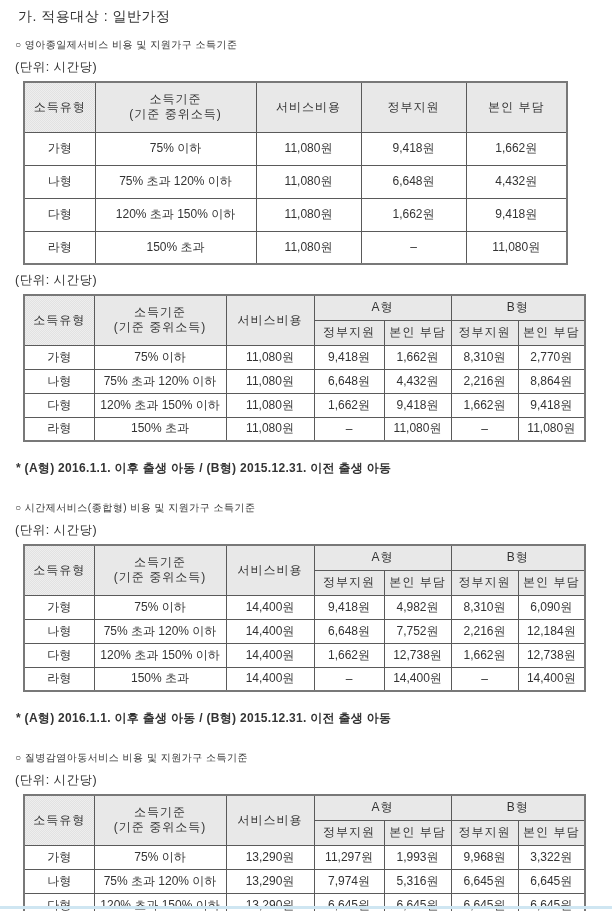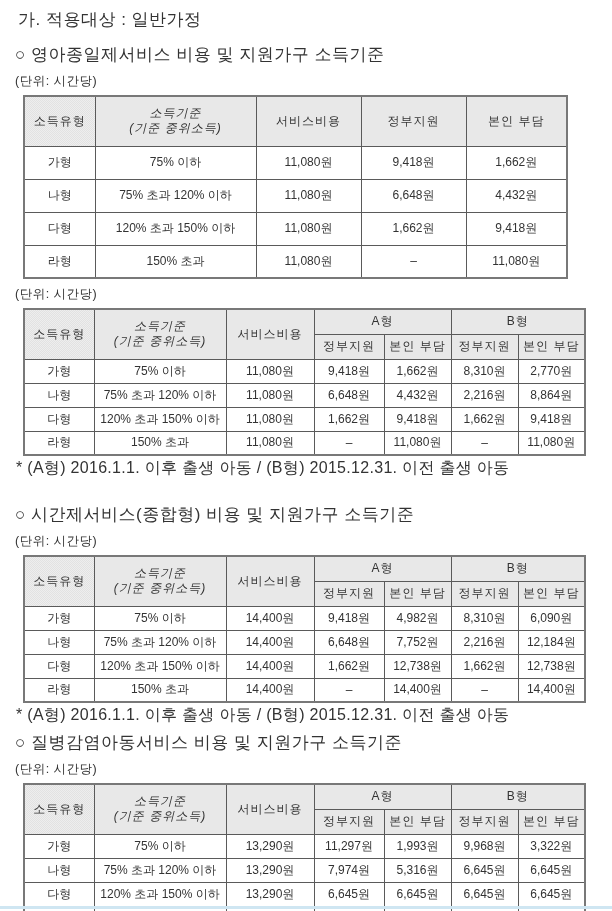--- a/index.html
+++ b/index.html
@@ -9,24 +9,24 @@
     --text:#333333;
     --accent_strip:#cfe6f2;
   }
   html,body{margin:0;padding:0;}
   body{
     width:612px;height:911px;position:relative;overflow:hidden;
     background:#ffffff;color:var(--text);
     font-family:"Liberation Sans","DejaVu Sans",sans-serif;
   }
   .doc{padding:8px 0 0 15px;}
-  .line1{margin:0 0 8px 3px;font-size:17px;letter-spacing:0.5px;}
-  .sec-heading{margin:12px 0 0 0;font-size:17px;letter-spacing:0.5px;}
+  .line1{margin:0 0 8px 3px;font-size:14px;letter-spacing:0.5px;}
+  .sec-heading{margin:12px 0 0 0;font-size:10px;letter-spacing:0.5px;}
   .unit{margin:7px 16px 0 0;font-size:12.5px;letter-spacing:0.5px;}
-  .note{margin:2px 0 0 1px;font-size:16px;letter-spacing:0.3px;}
+  .note{margin:18px 0 0 1px;font-size:12px;letter-spacing:0.3px;font-weight:bold;}
   table{
     border-collapse:collapse;table-layout:fixed;
     margin:5px 0 0 8px;
     font-size:12px;
     border:2px solid var(--border_outer);
   }
   th,td{
     border:1px solid var(--border_dark);
     text-align:center;vertical-align:middle;
     padding:0 2px;overflow:hidden;white-space:nowrap;
@@ -36,21 +36,21 @@
     background-color:var(--header_bg);
     background-image:repeating-conic-gradient(#eeeeee 0% 25%, #e2e2e2 0% 50%);
     background-size:2px 2px;
   }
   .tbl1{width:543px;}
   .tbl1 thead tr{height:50px;}
   .tbl1 tbody tr{height:33px;}
   .tblw{width:561px;}
   .tblw thead tr{height:25px;}
   .tblw tbody tr{height:24px;}
-  .th-2line span{display:block;line-height:1.25;font-style:italic;}
+  .th-2line span{display:block;line-height:1.25;}
   .strip{
     position:absolute;left:0;right:0;bottom:2px;height:3px;
     background:var(--accent_strip);
   }
 </style>
 </head>
 <body>
 
 <div class="doc">
 
@@ -249,21 +249,21 @@
         <td>–</td>
         <td>14,400원</td>
         <td>–</td>
         <td>14,400원</td>
       </tr>
     </tbody>
   </table>
 
   <div class="note">* (A형) 2016.1.1. 이후 출생 아동 / (B형) 2015.12.31. 이전 출생 아동</div>
 
-  <div class="sec-heading" style="margin-top:5px">○ 질병감염아동서비스 비용 및 지원가구 소득기준</div>
+  <div class="sec-heading" style="margin-top:24px">○ 질병감염아동서비스 비용 및 지원가구 소득기준</div>
   <div class="unit">(단위: 시간당)</div>
 
   <table class="tblw">
     <colgroup>
       <col style="width:70px">
         <col style="width:132px">
         <col style="width:88px">
         <col style="width:70px">
         <col style="width:67px">
         <col style="width:67px">

